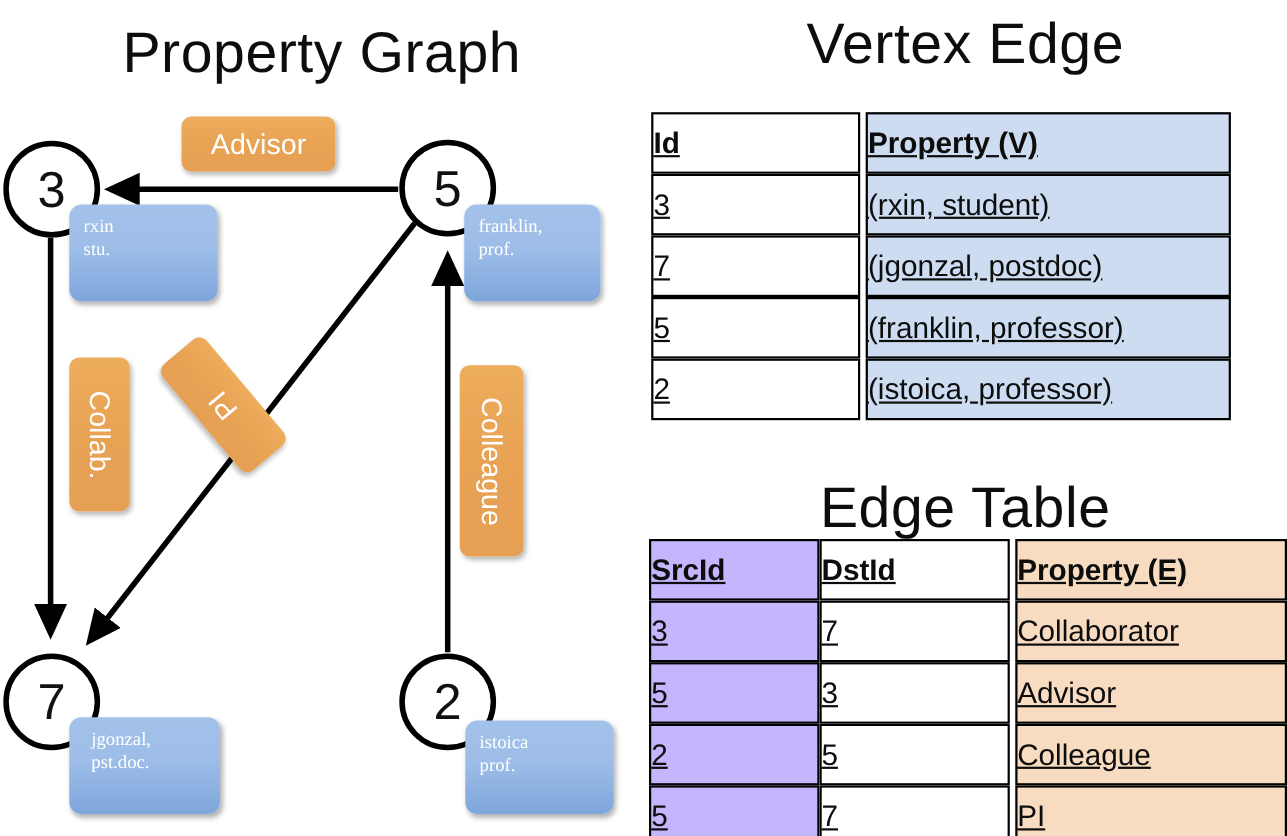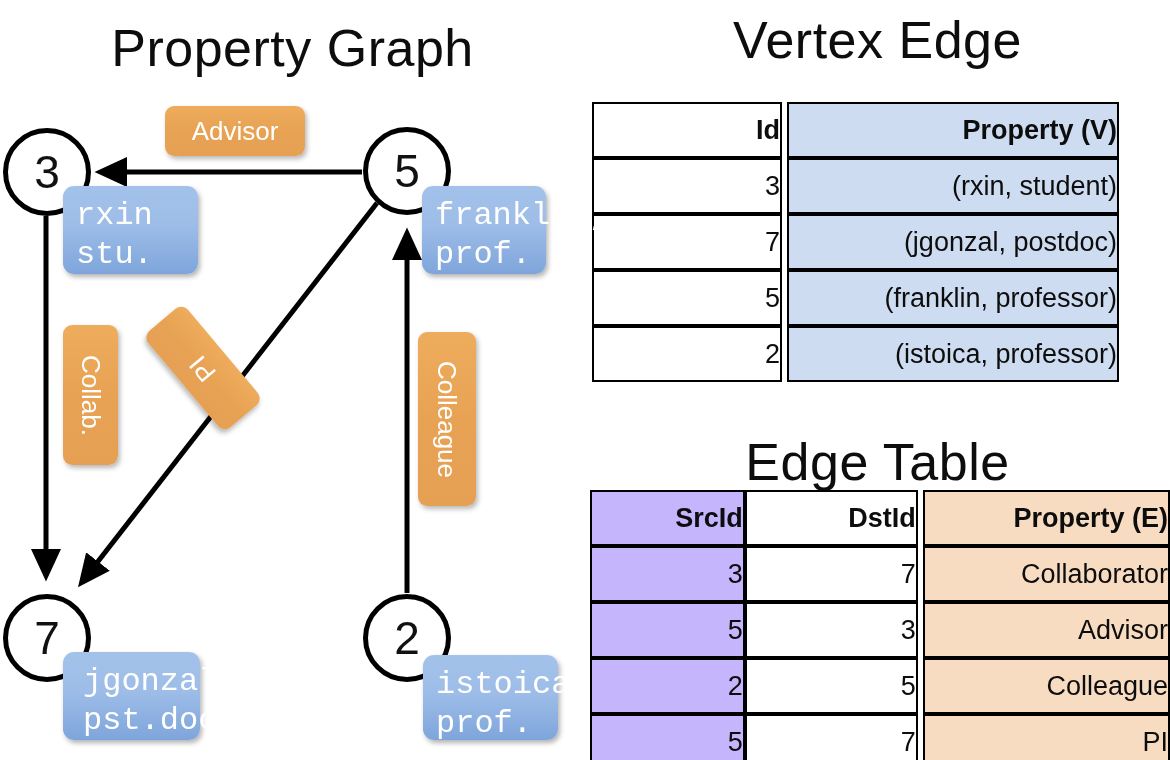--- a/index.html
+++ b/index.html
@@ -67,23 +67,23 @@
   #vertex-7 { left: 3px;   top: 594px; }
   #vertex-2 { left: 363px; top: 594px; }
 
   
   .prop-box {
     position: absolute;
     border-radius: 11px;
     background: linear-gradient(to bottom, #a3c2ea 0%, #9dbde8 45%, #7ea5db 100%);
     box-shadow: 2px 3px 5px rgba(0,0,0,0.30);
     color: #ffffff;
-    font-family: Liberation Mono, monospace;
-    font-weight: 300;
-    font-size: 32px;
+    font-family: Liberation Serif, serif;
+    font-weight: 300;
+    font-size: 17px;
     line-height: 1.22;
     padding: 10px 13px;
     box-sizing: border-box;
     z-index: 6;
   }
   #prop-rxin     { left: 63px;  top: 186px; width: 135px; height: 88px; }
   #prop-franklin { left: 422px; top: 186px; width: 124px; height: 88px; }
   #prop-jgonzal  { left: 63px;  top: 652px; width: 137px; height: 88px; padding-left: 20px; }
   #prop-istoica  { left: 423px; top: 655px; width: 135px; height: 85px; }
 
@@ -127,25 +127,26 @@
   
   .data-table {
     position: absolute;
     border-collapse: separate;
     border-spacing: 0;
     font-family: "Liberation Sans", sans-serif;
     font-weight: 300;
   }
   .data-table td, .data-table th {
     border: 2px solid #000;
-    text-align: right;
+    text-align: left;
     vertical-align: middle;
     padding: 0;
     font-weight: 300;
     color: #0d0d0d;
+    text-decoration: underline;
   }
   .data-table th {
     font-weight: bold;
     font-size: 27px;
   }
   .data-table td { font-size: 27px; }
 
   #vertex-table { left: 592px; top: 102px; }
   #vertex-table .col-id   { width: 186px; height: 52px; background: #ffffff; }
   #vertex-table .col-prop { width: 328px; height: 52px; background: #cddcf0; }

